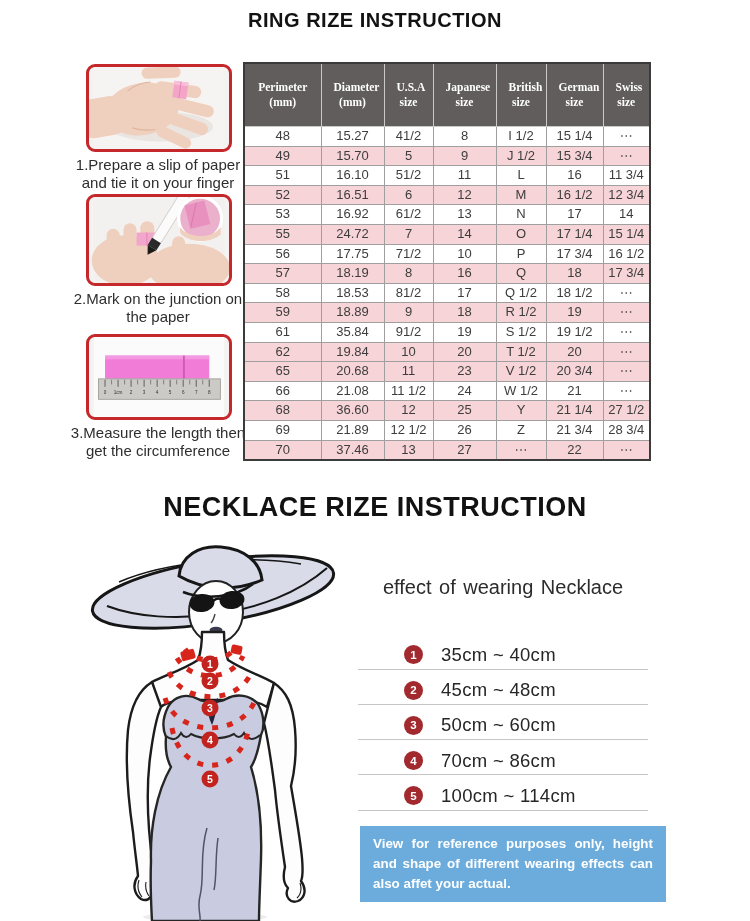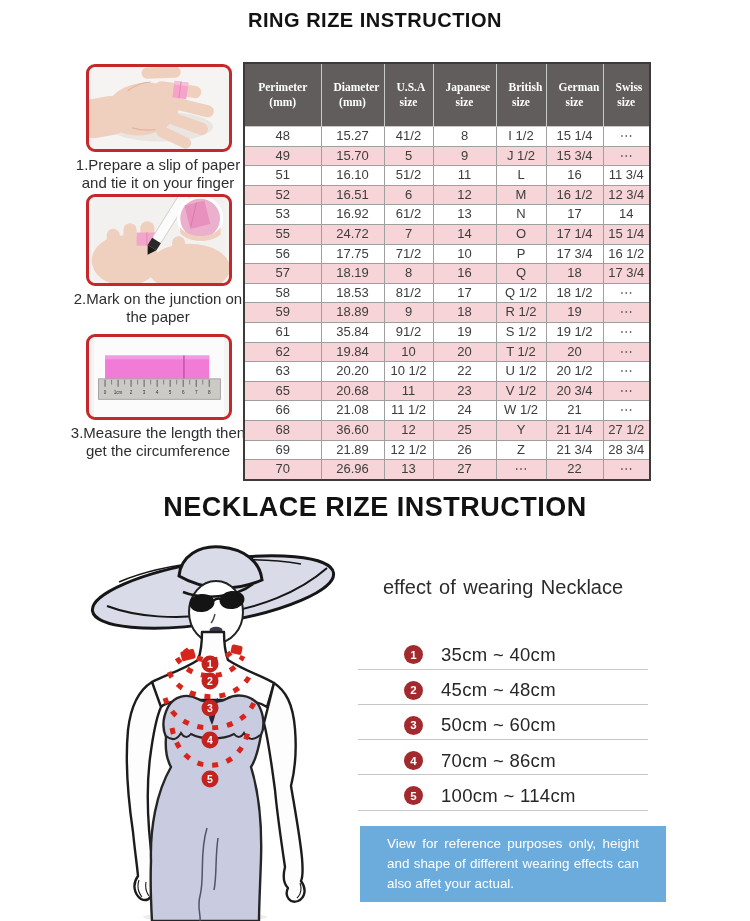--- a/index.html
+++ b/index.html
@@ -44,21 +44,21 @@
   #necklace-list{left:358px;top:641px;width:290px;margin:0;padding:0;list-style:none;}
   #necklace-list li{height:27.5px;margin-bottom:6.8px;border-bottom:1px solid #c6c6c6;
                     display:flex;align-items:center;}
   .badge{width:19px;height:19px;border-radius:50%;background:var(--badge-red,#A2292E);
          color:#fff;font-size:11.5px;font-weight:bold;display:flex;align-items:center;
          justify-content:center;margin-left:46px;flex:0 0 auto;}
   .range{margin-left:18px;font-size:18.5px;color:#262626;letter-spacing:.3px;}
 
   
   #note-box{left:360px;top:826px;width:306px;min-height:60px;background:var(--note-blue,#6CACDD);
-            color:#fff;font-size:13.4px;font-weight:normal;line-height:1.5;padding:8px 27px;
+            color:#fff;font-size:13.4px;font-weight:bold;line-height:1.5;padding:8px 13px;
             box-sizing:border-box;text-align:justify;}
 
   
   #woman{left:55px;top:540px;width:310px;height:381px;}
 </style>
 </head>
 <body>
 
 <div id="page">
 
@@ -298,29 +298,20 @@
         </tr>
         <tr class="pink">
           <td>62</td>
           <td>19.84</td>
           <td>10</td>
           <td>20</td>
           <td>T 1/2</td>
           <td>20</td>
           <td>⋯</td>
         </tr>
-        <tr>
-          <td>63</td>
-          <td>20.20</td>
-          <td>10 1/2</td>
-          <td>22</td>
-          <td>U 1/2</td>
-          <td>20 1/2</td>
-          <td>⋯</td>
-        </tr>
         <tr class="pink">
           <td>65</td>
           <td>20.68</td>
           <td>11</td>
           <td>23</td>
           <td>V 1/2</td>
           <td>20 3/4</td>
           <td>⋯</td>
         </tr>
         <tr>
@@ -345,21 +336,21 @@
           <td>69</td>
           <td>21.89</td>
           <td>12 1/2</td>
           <td>26</td>
           <td>Z</td>
           <td>21 3/4</td>
           <td>28 3/4</td>
         </tr>
         <tr class="pink">
           <td>70</td>
-          <td>26.96</td>
+          <td>37.46</td>
           <td>13</td>
           <td>27</td>
           <td>⋯</td>
           <td>22</td>
           <td>⋯</td>
         </tr>
       </tbody>
   </table>
 
   <div class="abs big-title" id="necklace-title">NECKLACE RIZE INSTRUCTION</div>

